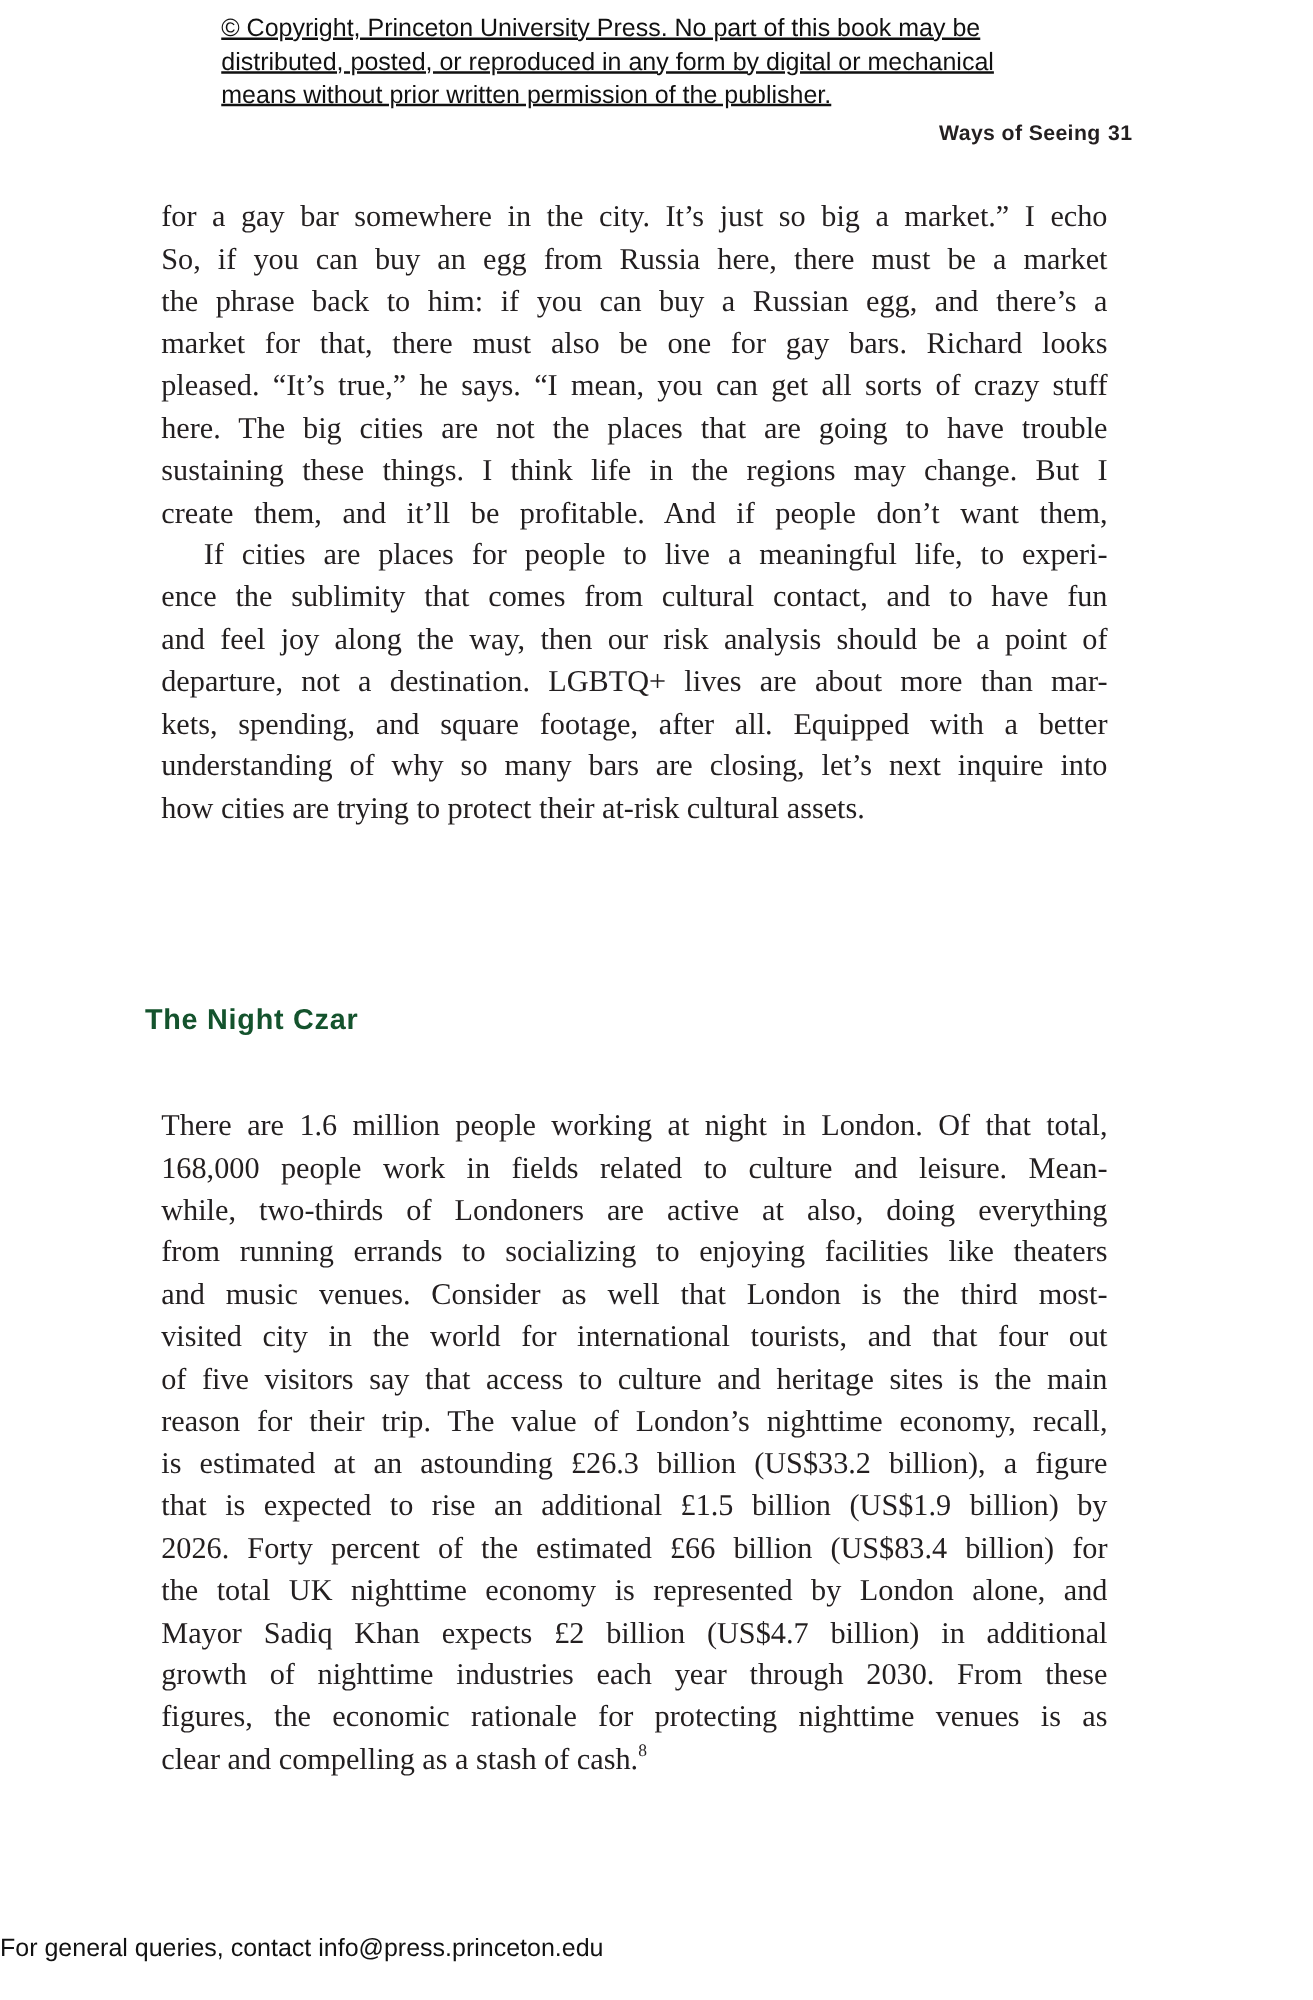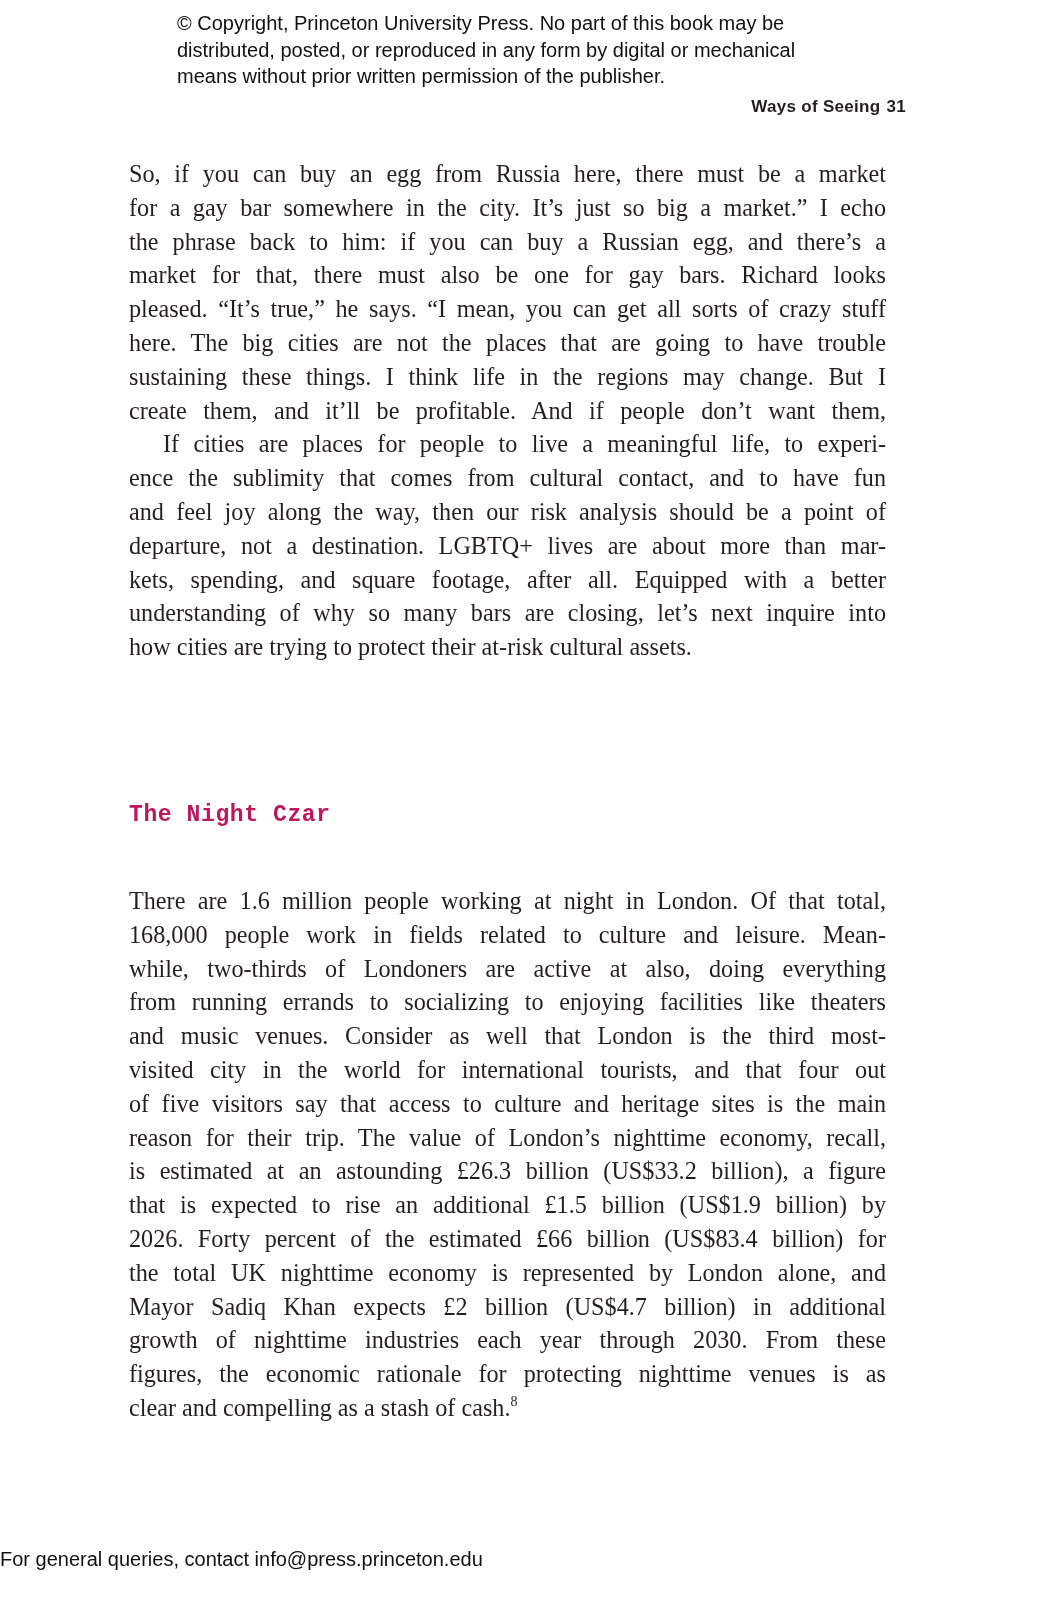--- a/index.html
+++ b/index.html
@@ -16,20 +16,21 @@
     }
     .copyright {
       position: absolute;
       left: 177px;
       top: 10px;
       width: 720px;
       font-family: "Liberation Sans", sans-serif;
       font-size: 20px;
       line-height: 26.5px;
       color: #111111;
+      text-decoration: underline;
     }
     .running-head {
       position: absolute;
       right: 144px;
       top: 97px;
       font-family: "Liberation Sans", sans-serif;
       font-weight: bold;
       font-size: 17px;
       color: #231f20;
       letter-spacing: 0.3px;
@@ -60,27 +61,27 @@
     .line.indent {
       padding-left: 34px;
     }
     sup {
       font-size: 14px;
       line-height: 0;
       vertical-align: 10px;
     }
     .section-heading {
       position: absolute;
-      left: 129px;
+      left: 116px;
       top: 802px;
-      font-family: Liberation Mono, monospace;
+      font-family: Liberation Sans, sans-serif;
       font-weight: bold;
       font-size: 23px;
       letter-spacing: 0.6px;
-      color: #be185d;
+      color: #14532d;
     }
     .footer {
       position: absolute;
       left: 0;
       width: 1050px;
       top: 1548px;
       text-align: left;
       font-family: "Liberation Sans", sans-serif;
       font-size: 20px;
       color: #111111;
@@ -93,22 +94,22 @@
   <div>© Copyright, Princeton University Press. No part of this book may be</div>
   <div>distributed, posted, or reproduced in any form by digital or mechanical</div>
   <div>means without prior written permission of the publisher.</div>
 </div>
 
 <div class="running-head">
   <span>Ways of Seeing</span><span class="page-num">31</span>
 </div>
 
 <div class="body-block" style="top:157px;">
+  <span class="line">for a gay bar somewhere in the city. It’s just so big a market.” I echo</span>
   <span class="line">So, if you can buy an egg from Russia here, there must be a market</span>
-  <span class="line">for a gay bar somewhere in the city. It’s just so big a market.” I echo</span>
   <span class="line">the phrase back to him: if you can buy a Russian egg, and there’s a</span>
   <span class="line">market for that, there must also be one for gay bars. Richard looks</span>
   <span class="line">pleased. “It’s true,” he says. “I mean, you can get all sorts of crazy stuff</span>
   <span class="line">here. The big cities are not the places that are going to have trouble</span>
   <span class="line">sustaining these things. I think life in the regions may change. But I</span>
   <span class="line">create them, and it’ll be profitable. And if people don’t want them,</span>
 
   <span class="line indent">If cities are places for people to live a meaningful life, to experi-</span>
   <span class="line">ence the sublimity that comes from cultural contact, and to have fun</span>
   <span class="line">and feel joy along the way, then our risk analysis should be a point of</span>

